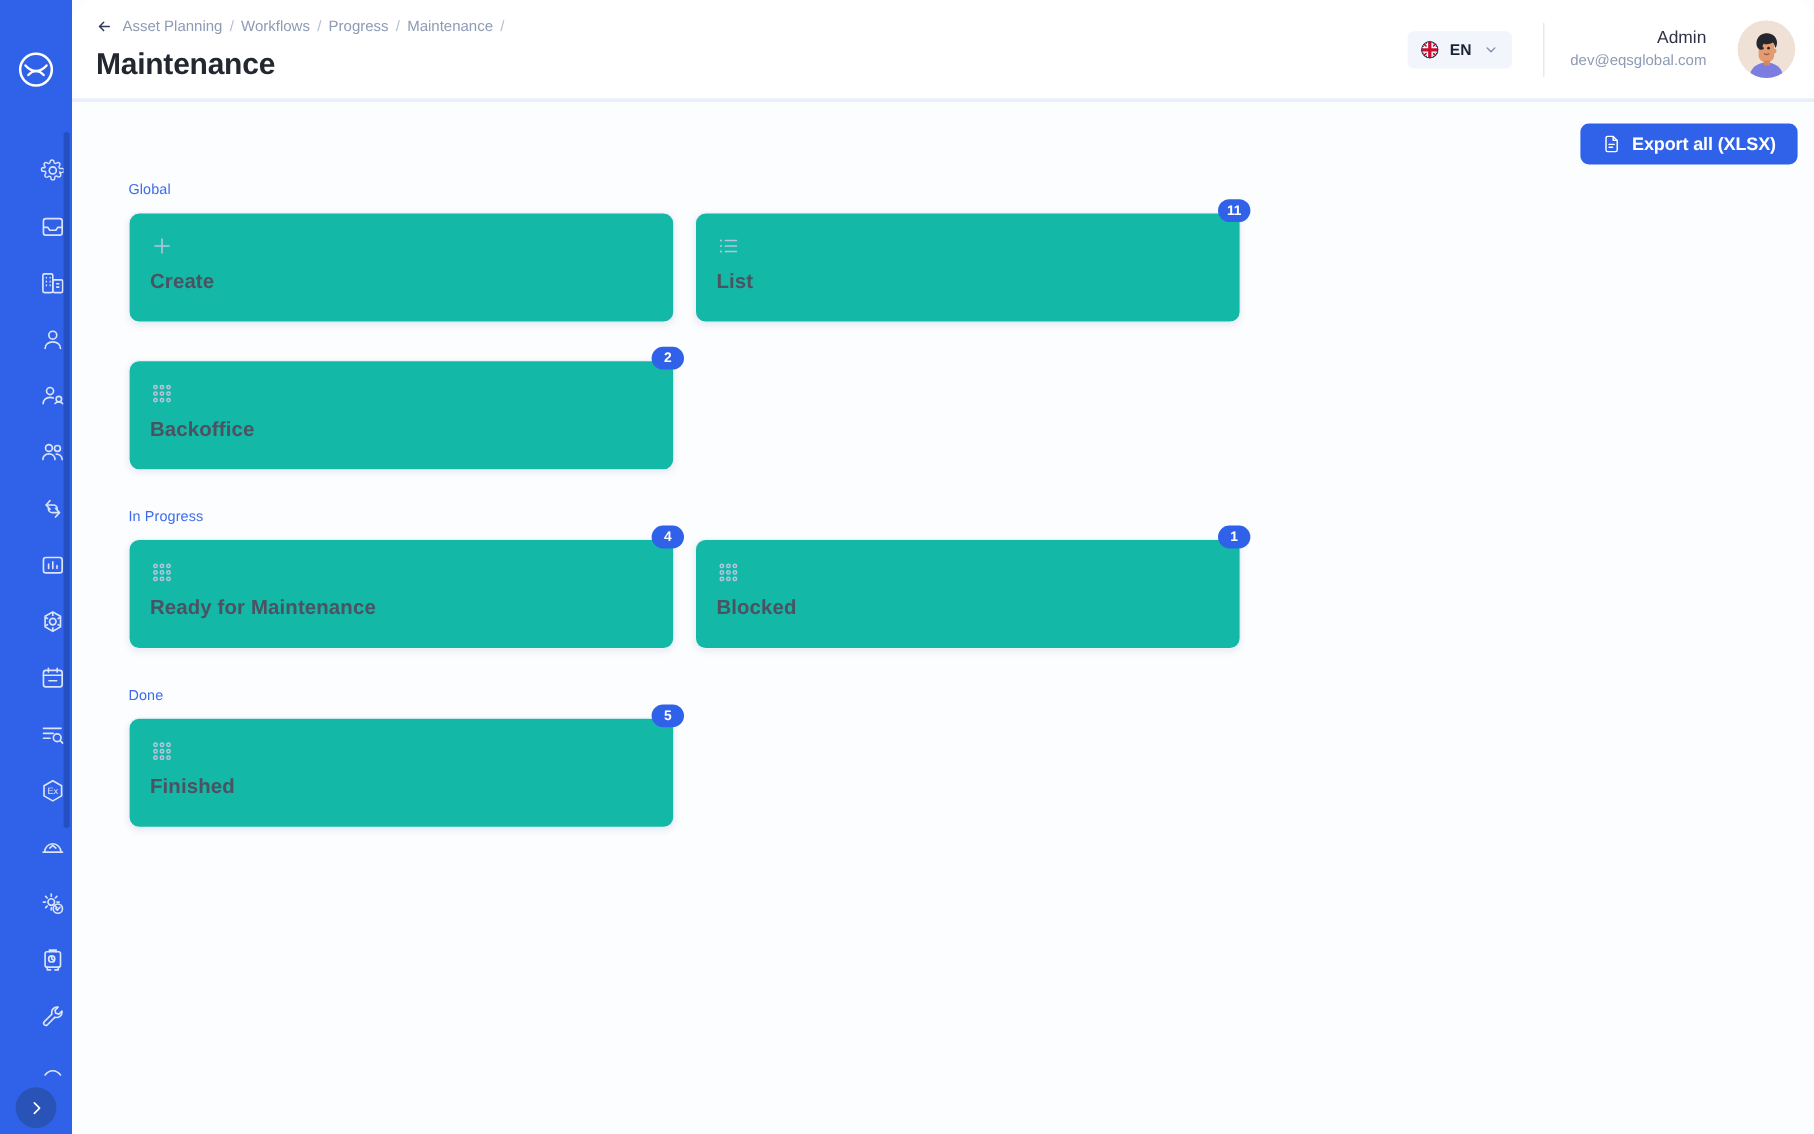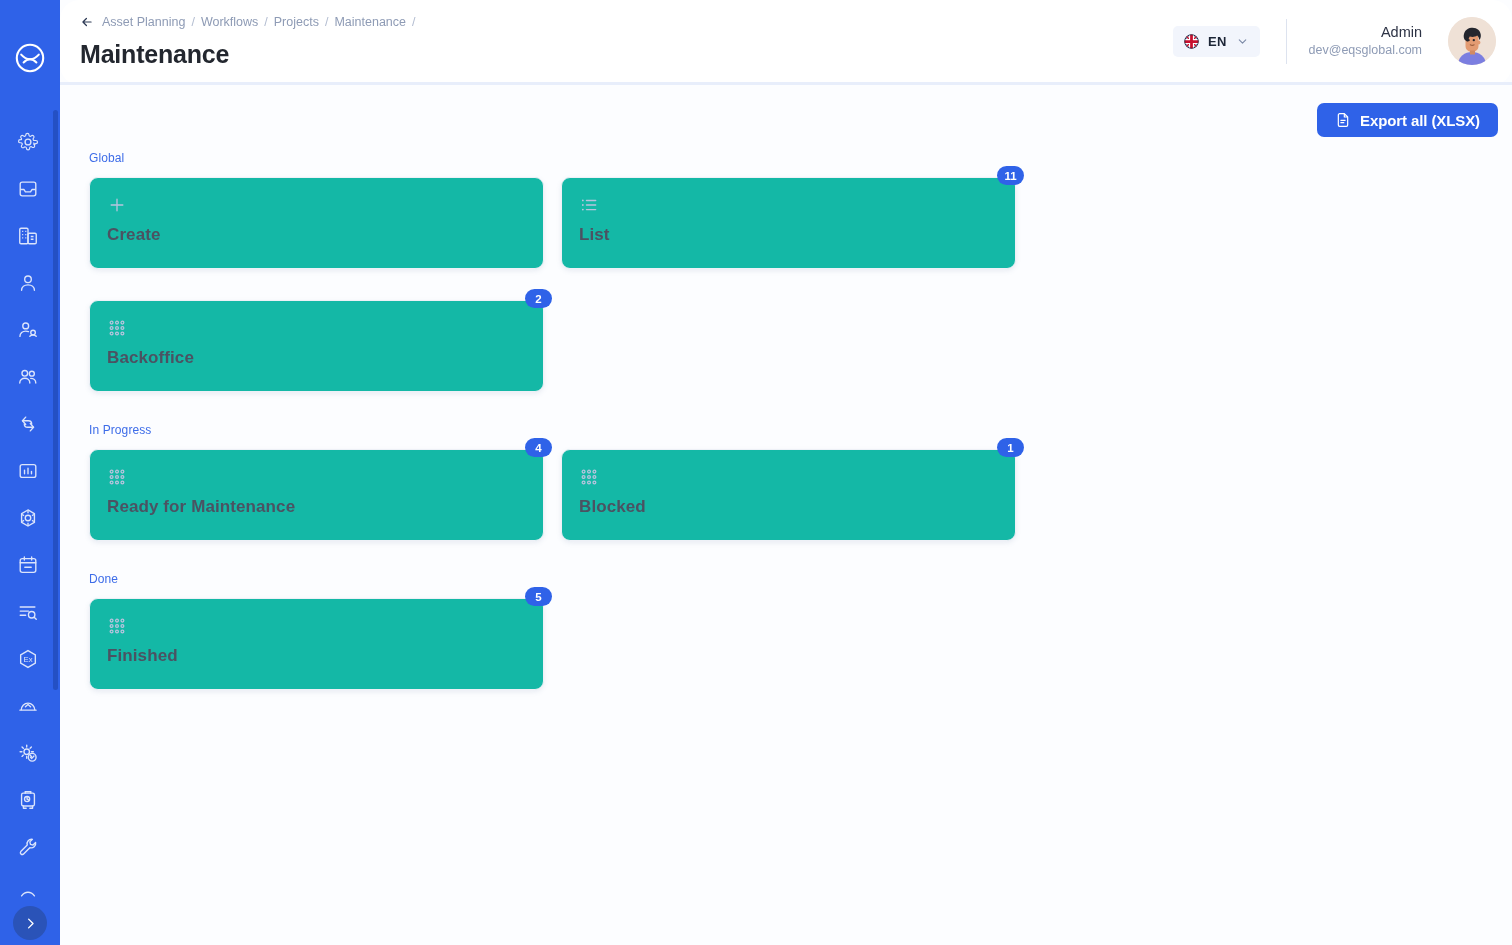--- a/index.html
+++ b/index.html
@@ -32,21 +32,21 @@
     width: 60px;
     height: 60px;
     display: flex;
     align-items: center;
     justify-content: center;
     margin-top: 28px;
   }
   .sidebar-nav {
     position: absolute;
     top: 118px;
-    left: 0;
+    left: 16px;
     width: 56px;
     display: flex;
     flex-direction: column;
     align-items: center;
   }
   .nav-item {
     width: 60px;
     height: 47px;
     display: flex;
     align-items: center;
@@ -184,20 +184,21 @@
     overflow: hidden;
     background: #efe3d8;
     flex: 0 0 48px;
   }
 
   
   .body-area {
     position: relative;
     height: 860px;
     padding: 0;
+    margin-left: 18px;
   }
   .export-row {
     display: flex;
     justify-content: flex-end;
     padding: 18px 14px 0 0;
   }
   .export-btn {
     display: inline-flex;
     align-items: center;
     gap: 9px;
@@ -441,21 +442,21 @@
       <div class="breadcrumb">
         <span class="breadcrumb-back">
           <svg width="14" height="14" viewBox="0 0 24 24" fill="none" stroke="#2d3a55" stroke-width="2.1">
             <path d="M19 12H5M11 6l-6 6 6 6" stroke-linecap="round" stroke-linejoin="round"></path>
           </svg>
         </span>
         <span class="crumb">Asset Planning</span>
         <span class="crumb-sep">/</span>
         <span class="crumb">Workflows</span>
         <span class="crumb-sep">/</span>
-        <span class="crumb">Projects</span>
+        <span class="crumb">Progress</span>
         <span class="crumb-sep">/</span>
         <span class="crumb">Maintenance</span>
         <span class="crumb-sep">/</span>
       </div>
       <div class="page-title">Maintenance</div>
 
       <div class="header-right">
         <div class="lang-select">
           <svg width="15" height="15" viewBox="0 0 30 30">
             <defs>

